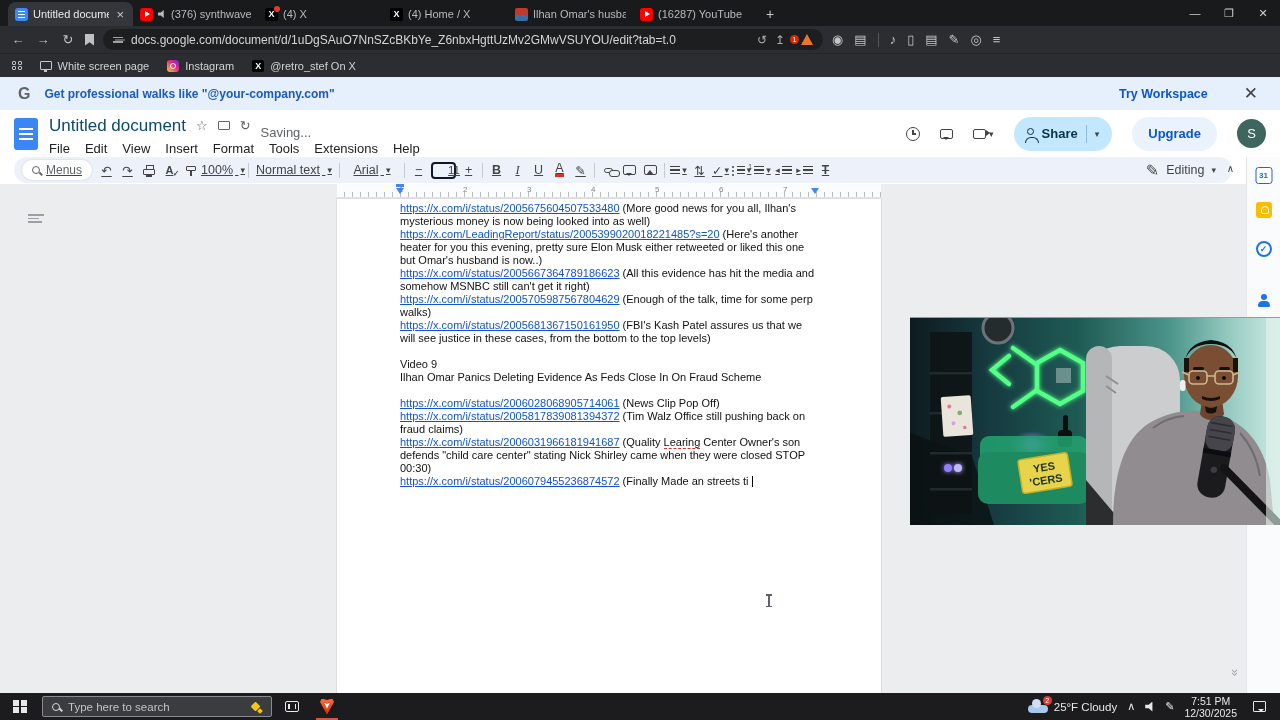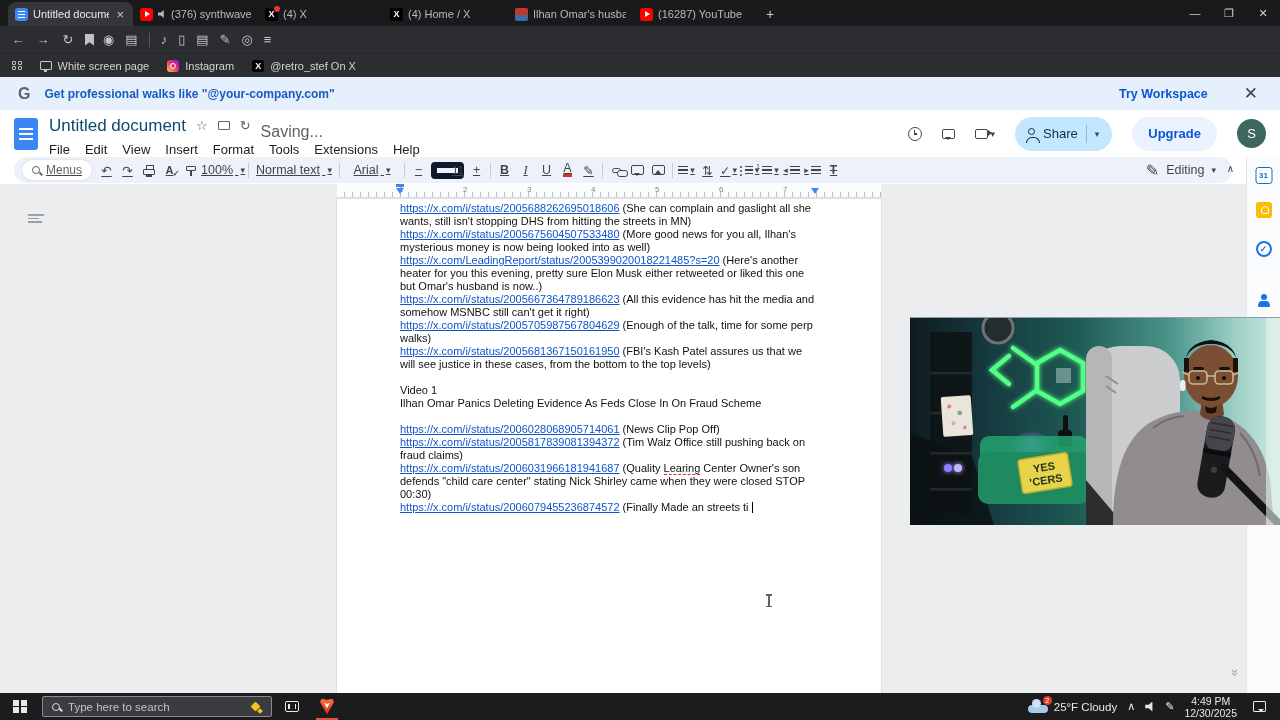--- a/index.html
+++ b/index.html
@@ -74,41 +74,41 @@
 
   
   .dheader{ height:47px; background:#fff; display:flex; align-items:center; padding:0 14px; }
   .docs-logo{ width:24px; height:32px; background:#3a86f4; border-radius:3px; position:relative; flex:0 0 auto;}
   .docs-logo::after{ content:''; position:absolute; left:5px; top:10px; width:14px; height:13px;
       background:repeating-linear-gradient(to bottom,#fff 0 2px,transparent 2px 5px); }
   .title-block{ margin-left:11px; }
   .title-row{ display:flex; align-items:center; gap:10px; }
   .doc-title{ font-size:17px; color:#0c4a6e; }
   .hd-ic{ color:#5f6368; font-size:13px; }
-  .saving{ font-size:16px; color:#5f6368;margin-top:13px; }
+  .saving{ font-size:13px; color:#5f6368;margin-top:13px; }
   .menu-row{ display:flex; gap:15px; margin-top:1px; }
   .menu-row span{ font-size:13px; color:#222; }
   .hdr-right{ margin-left:auto; display:flex; align-items:center; gap:20px; }
   .ic-clock{ width:14px; height:14px; border:1.5px solid #444; border-radius:50%; position:relative; }
   .ic-clock::after{ content:''; position:absolute; left:5.2px; top:2.5px; width:1.5px; height:4px; background:#444; }
   .ic-clock::before{ content:''; position:absolute; left:5.2px; top:5.8px; width:3.5px; height:1.5px; background:#444; }
   .ic-bubble{ width:13px; height:10px; border:1.5px solid #444; border-radius:2px; position:relative; }
   .ic-bubble::after{ content:''; position:absolute; left:2px; bottom:-5px;
       border:3px solid transparent; border-top-color:#444; }
   .cam-group{ display:flex; align-items:center; gap:3px; color:#444; }
   .ic-cam{ width:13px; height:10px; border:1.5px solid #444; border-radius:2px; position:relative; }
   .ic-cam::after{ content:''; position:absolute; right:-5px; top:0.5px; border-left:4px solid #444;
       border-top:3px solid transparent; border-bottom:3px solid transparent; }
   .caret-dn{ font-size:9px; color:#444; }
   .share-pill{ height:34px; background:#c2e7ff; border-radius:17px; display:flex; align-items:center;
       gap:8px; padding:0 13px; color:#07314f; }
   .ic-person{ width:7px; height:7px; border:1.5px solid #07314f; border-radius:50%; position:relative; margin-top:-4px;}
   .ic-person::after{ content:''; position:absolute; left:-3px; top:8px; width:12px; height:5px;
       border:1.5px solid #07314f; border-bottom:none; border-radius:6px 6px 0 0; }
-  .share-label{ font-size:13px; font-weight:normal; }
+  .share-label{ font-size:13px; font-weight:bold; }
   .share-div{ width:1px; height:18px; background:#8fb8d8; }
   .upgrade-pill{ height:34px; background:#eaf2fd; border-radius:17px; display:flex; align-items:center;
       padding:0 16px; color:#0b57d0; font-size:13px; font-weight:bold; }
   .avatar{ width:29px; height:29px; border-radius:50%; background:#3d665f; color:#fff; font-size:13px;
       display:flex; align-items:center; justify-content:center; }
 
   
   .dtoolbar{ height:27px; background:#fff; padding:0 14px; position:relative; }
   .tb-pill{ position:absolute; left:14px; right:48px; top:0; height:26px; background:#edf2fa; border-radius:13px;
       display:flex; align-items:center; padding:0 8px; color:#444;text-decoration:underline; }
@@ -123,21 +123,21 @@
   .menus-label{ font-size:12px; color:#5f6368; }
   .tb-txt{ font-size:12.5px; }
   .ic-print{ width:12px; height:6px; border:1.5px solid #444; border-radius:1px; position:relative; margin-top:3px;}
   .ic-print::before{ content:''; position:absolute; top:-4.5px; left:2px; width:6px; height:3px;
       border:1.5px solid #444; border-bottom:none; }
   .ic-print::after{ content:''; position:absolute; bottom:-3.5px; left:2px; width:6px; height:2.5px; background:#444; }
   .ic-spell{ position:relative; font-size:11px; font-weight:bold; }
   .ic-spell i{ position:absolute; right:-6px; bottom:-2px; font-size:8px; font-style:normal; }
   .ic-paint{ width:10px; height:5px; border:1.5px solid #444; border-radius:1px; position:relative; margin-top:-4px;}
   .ic-paint::after{ content:''; position:absolute; right:3px; bottom:-6px; width:1.5px; height:5px; background:#444; }
-  .fs-box{ width:21px; height:17px; border:6px solid #0f172a; border-radius:4px; font-size:11.5px;
+  .fs-box{ width:21px; height:17px; border:2px solid #0f172a; border-radius:4px; font-size:11.5px;
       display:flex; align-items:center; justify-content:center; margin:0 2px;padding-left:21px; }
   .bold{ font-weight:bold; } .ital{ font-style:italic; font-family:"Liberation Serif",serif; }
   .und{ text-decoration:underline; }
   .acolor{ border-bottom:3px solid #d93025; line-height:11px; }
   .ic-chain{ width:9px; height:5px; border:1.5px solid #444; border-radius:3px; position:relative; }
   .ic-chain::after{ content:''; position:absolute; left:3.5px; top:1px; width:9px; height:5px;
       border:1.5px solid #444; border-radius:3px; background:#edf2fa; }
   .ic-pic{ width:13px; height:10px; border:1.5px solid #444; border-radius:2px; position:relative; overflow:hidden;}
   .ic-pic::after{ content:''; position:absolute; bottom:-1px; left:1px; border-left:4px solid transparent;
       border-right:4px solid transparent; border-bottom:5px solid #444; }
@@ -288,20 +288,31 @@
       <span>❐</span>
       <span>✕</span>
     </div>
   </div>
 
   <div class="addrbar">
     <span class="nav-ic">←</span>
     <span class="nav-ic">→</span>
     <span class="nav-ic">↻</span>
     <span class="ic-readlist"></span>
+    <div class="url-pill">
+      <span class="ic-tune"></span>
+      <span class="url-text">docs.google.com/document/d/1uDgSAuO7NnSZcBKbYe_Z6nbxHgttUzMv2GMwVSUYOU/edit?tab=t.0</span>
+      <span class="pill-ic">↺</span>
+      <span class="pill-ic">↥</span>
+      <span class="shield-wrap">
+        <span class="ic-shield"></span>
+        <span class="shield-badge">1</span>
+      </span>
+      <span class="ic-tri"></span>
+    </div>
     <div class="ext-icons">
       <span>◉</span>
       <span>▤</span>
       <span class="vsep"></span>
       <span>♪</span>
       <span>▯</span>
       <span>▤</span>
       <span>✎</span>
       <span>◎</span>
       <span>≡</span>
@@ -473,28 +484,27 @@
       <span class="indent-marker" style="left:59px"></span>
       <span class="indent-marker" style="left:474px"></span>
     </div>
     <div class="outline-btn">
         <i></i>
         <i></i>
         <i></i>
       </div>
     <div class="page">
       <div class="doc-text">
-          <div class="doc-line"><a class="doc-link">https://x.com/i/status/2005688262695018606</a><span> (She can complain and gaslight all she wants, still isn't stopping DHS from hitting the streets in MN)</span></div>
           <div class="doc-line"><a class="doc-link">https://x.com/i/status/2005675604507533480</a><span> (More good news for you all, Ilhan's mysterious money is now being looked into as well)</span></div>
           <div class="doc-line"><a class="doc-link">https://x.com/LeadingReport/status/2005399020018221485?s=20</a><span> (Here's another heater for you this evening, pretty sure Elon Musk either retweeted or liked this one but Omar's husband is now..)</span></div>
           <div class="doc-line"><a class="doc-link">https://x.com/i/status/2005667364789186623</a><span> (All this evidence has hit the media and somehow MSNBC still can't get it right)</span></div>
           <div class="doc-line"><a class="doc-link">https://x.com/i/status/2005705987567804629</a><span> (Enough of the talk, time for some perp walks)</span></div>
           <div class="doc-line"><a class="doc-link">https://x.com/i/status/2005681367150161950</a><span> (FBI's Kash Patel assures us that we will see justice in these cases, from the bottom to the top levels)</span></div>
           <div class="doc-line">&nbsp;</div>
-          <div class="doc-line"><span>Video 1</span></div>
+          <div class="doc-line"><span>Video 9</span></div>
           <div class="doc-line"><span>Ilhan Omar Panics Deleting Evidence As Feds Close In On Fraud Scheme</span></div>
           <div class="doc-line">&nbsp;</div>
           <div class="doc-line"><a class="doc-link">https://x.com/i/status/2006028068905714061</a><span> (News Clip Pop Off)</span></div>
           <div class="doc-line"><a class="doc-link">https://x.com/i/status/2005817839081394372</a><span> (Tim Walz Office still pushing back on fraud claims)</span></div>
           <div class="doc-line"><a class="doc-link">https://x.com/i/status/2006031966181941687</a><span> (Quality </span><span class="misspelled">Learing</span><span> Center Owner's son defends "child care center" stating Nick Shirley came when they were closed STOP 00:30)</span></div>
           <div class="doc-line"><a class="doc-link">https://x.com/i/status/2006079455236874572</a><span> (Finally Made an streets ti</span><span class="caret"></span></div>
         </div>
     </div>
     <div class="ibeam"></div>
     <div class="scroll-hint">»</div>
@@ -623,20 +633,20 @@
       <div class="weather">
         <span class="cloud">
           <span class="cloud-badge">2</span>
         </span>
         <span class="tray-txt">25°F Cloudy</span>
       </div>
       <span class="tray-ic">∧</span>
       <span class="ic-speaker"></span>
       <span class="tray-ic">✎</span>
       <div class="clock-block">
-        <div>4:49 PM</div>
+        <div>7:51 PM</div>
         <div>12/30/2025</div>
       </div>
       <span class="ic-notif"></span>
     </div>
   </div>
 
 </div>
 
 </body></html>

